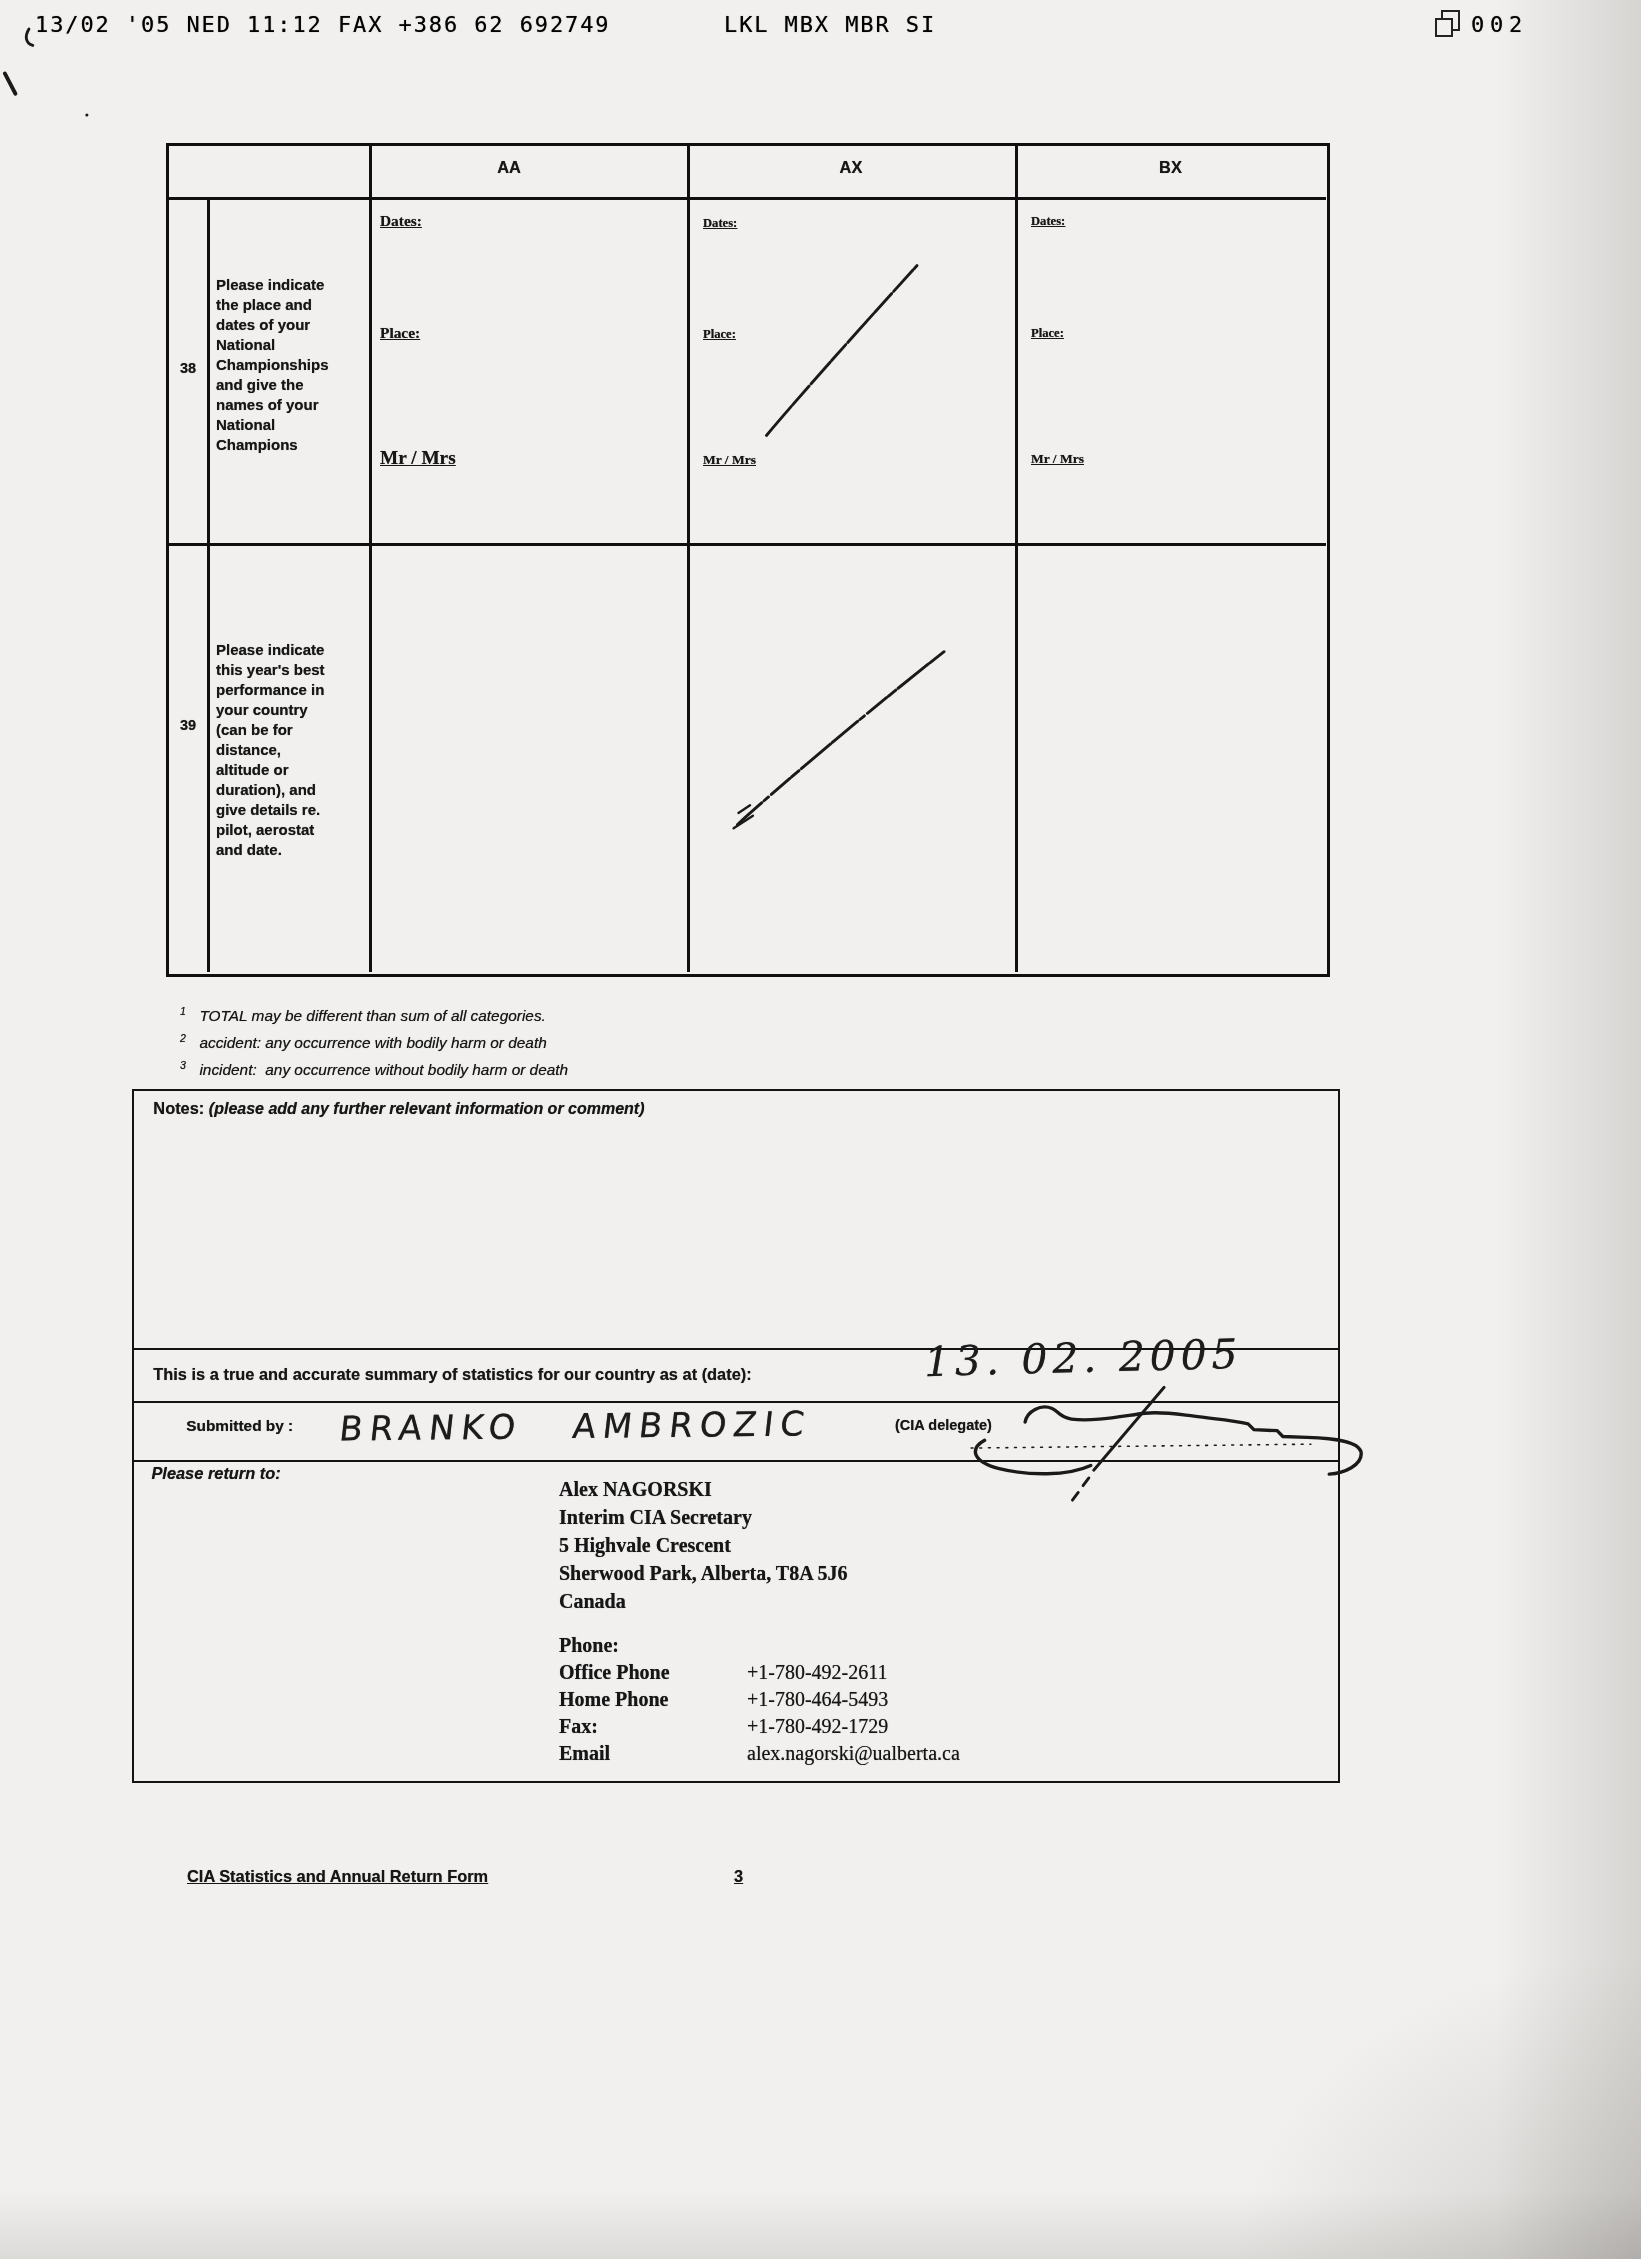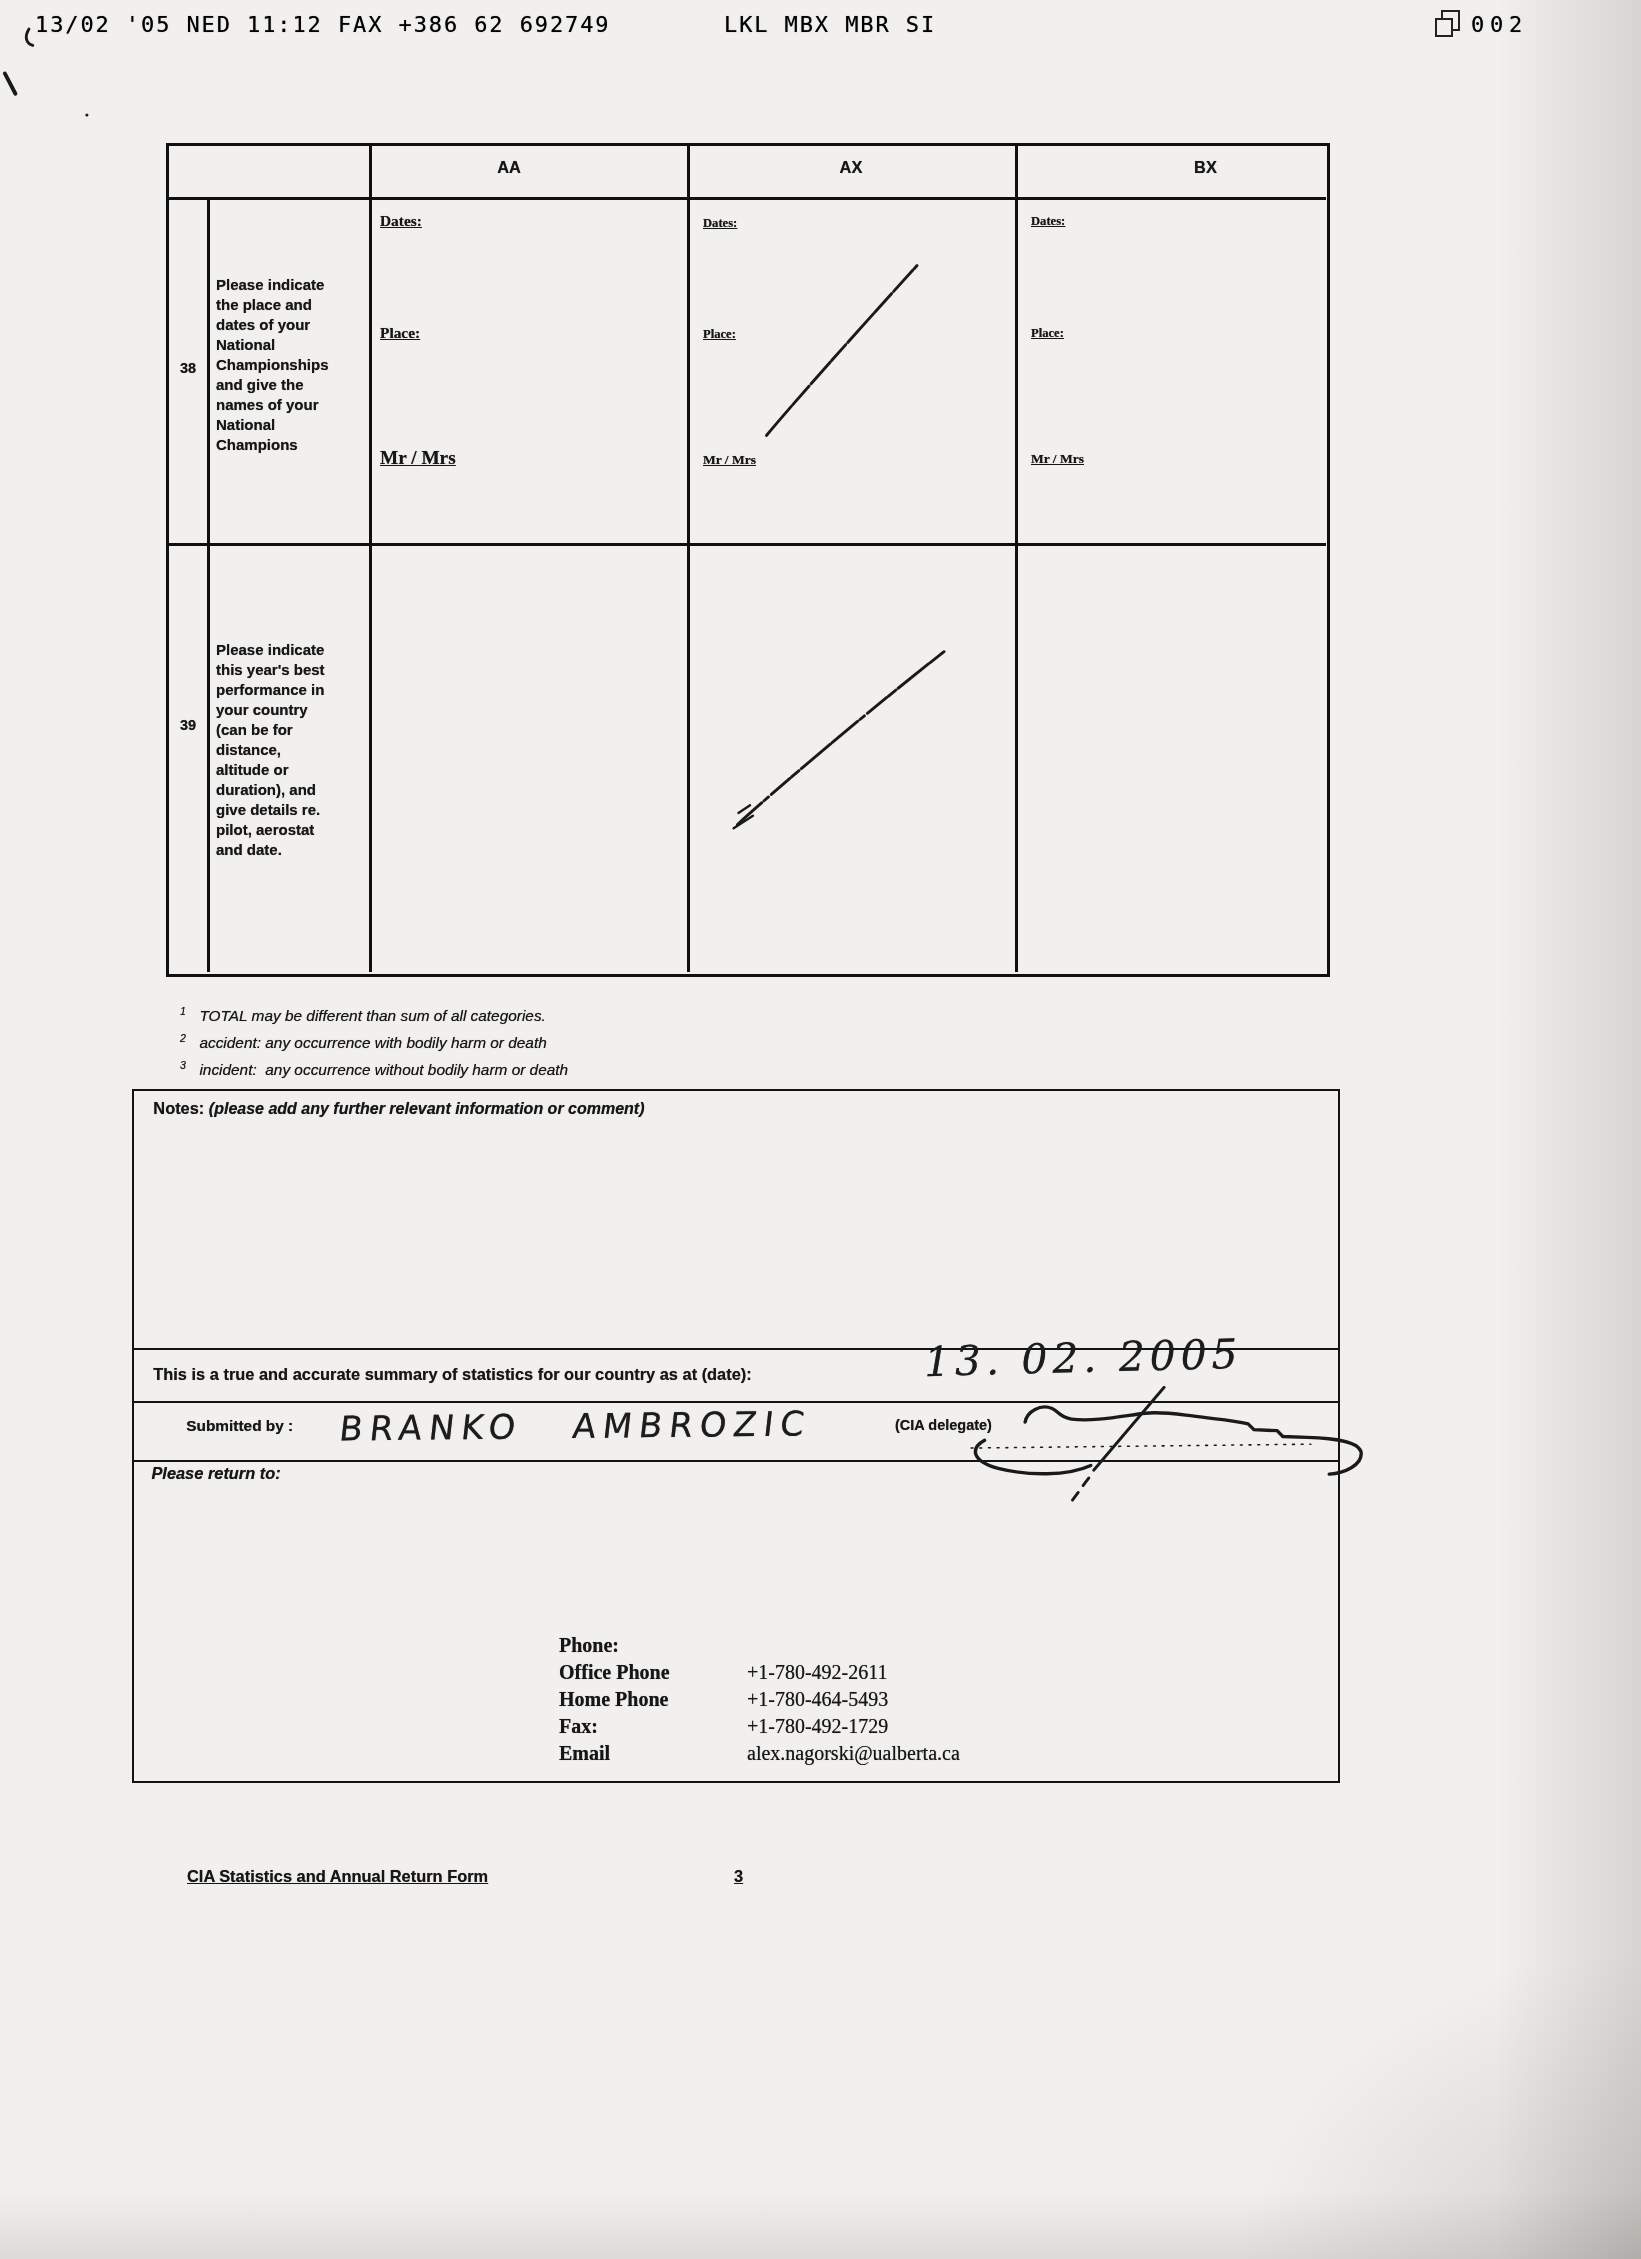--- a/index.html
+++ b/index.html
@@ -82,21 +82,21 @@
 
     <div class="hline" style="left:0;top:51px;width:1157px;"></div>
     <div class="hline" style="left:0;top:397px;width:1157px;"></div>
     <div class="vline" style="left:38px;top:51px;height:775px;"></div>
     <div class="vline" style="left:200px;top:0;height:826px;"></div>
     <div class="vline" style="left:518px;top:0;height:826px;"></div>
     <div class="vline" style="left:846px;top:0;height:826px;"></div>
 
     <div class="colhead" style="left:200px;width:280px;">AA</div>
     <div class="colhead" style="left:518px;width:328px;">AX</div>
-    <div class="colhead" style="left:846px;width:311px;margin-left:35px;">BX</div>
+    <div class="colhead" style="left:846px;width:311px;">BX</div>
 
     <div class="rownum" style="top:214px;">38</div>
     <div class="rowlabel" style="top:129px;">Please indicate
 the place and
 dates of your
 National
 Championships
 and give the
 names of your
 National
@@ -146,20 +146,27 @@
 
     <div class="decl">This is a true and accurate summary of statistics for our country as at (date):</div>
     <div class="abs hw-date" style="left:790px;top:243px;">13. 02. 2005</div>
 
     <div class="sublab">Submitted by :</div>
     <div class="abs hw-name" style="left:206px;top:315px;">BRANKO AMBROZIC</div>
     <div class="delegate">(CIA delegate)</div>
 
     <div class="retlab">Please return to:</div>
 
+    <div class="addr">
+      <span>Alex NAGORSKI</span>
+      <span>Interim CIA Secretary</span>
+      <span>5 Highvale Crescent</span>
+      <span>Sherwood Park, Alberta, T8A 5J6</span>
+      <span>Canada</span>
+    </div>
 
     <div class="contacts">
       <div class="crow">
         <span class="clabel">Phone:</span>
         <span class="cvalue"></span>
       </div>
       <div class="crow">
         <span class="clabel">Office Phone</span>
         <span class="cvalue">+1-780-492-2611</span>
       </div>

